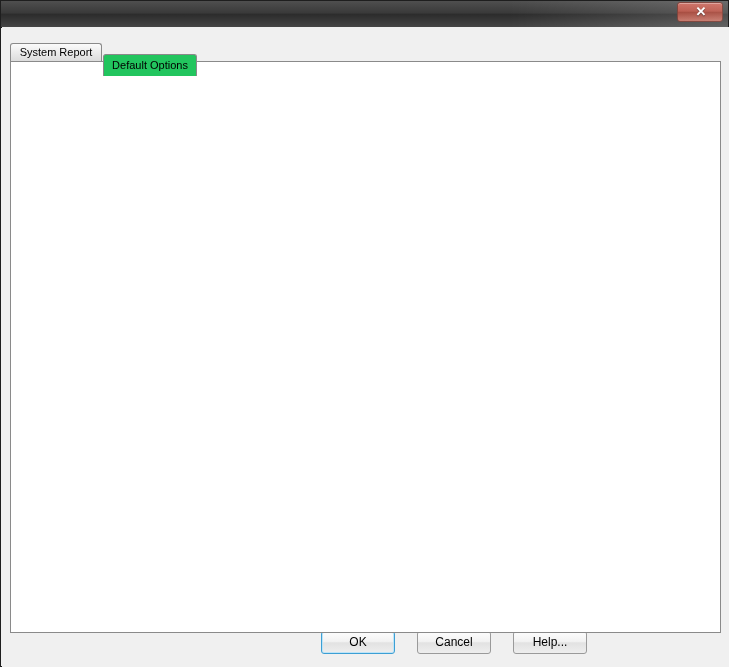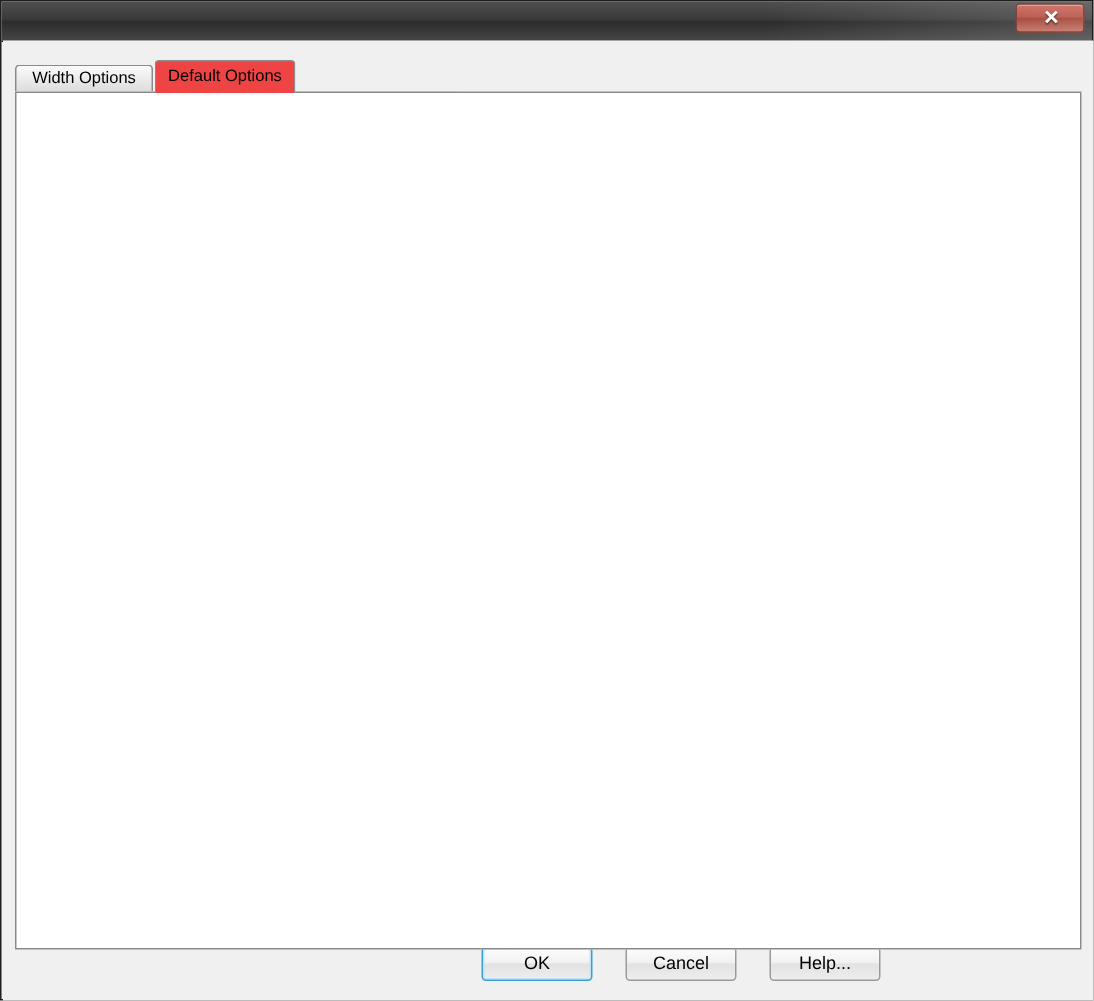--- a/index.html
+++ b/index.html
@@ -61,22 +61,22 @@
   }
   .tab{
     position:absolute;top:3px;height:18px;box-sizing:border-box;
     border:1px solid #8a8a8a;border-bottom:none;
     border-radius:3px 3px 0 0;
     background:linear-gradient(to bottom,#fbfbfb,#dcdcdc);
     font-size:11px;line-height:17px;text-align:center;
     color:#000;cursor:pointer;
   }
   .tab.active{
-    top:0;height:22px;line-height:20px;
-    background:#ef4444;
+    top:14px;height:22px;line-height:20px;
+    background:#22c55e;
     border-color:#8a8a8a;
     z-index:3;
   }
 
   
   #tabpage{
     position:absolute;left:8px;top:34px;width:711px;height:572px;
     box-sizing:border-box;
     border:1px solid #8a8a8a;
     background:#ffffff;
@@ -234,21 +234,21 @@
     <div id="close-btn">
       <div id="close-x">✕</div>
     </div>
   </div>
 
   <div id="client">
 
     <div id="tabpage"></div>
 
     <div id="tabstrip">
-      <div class="tab" id="tab0" style="left:0px;width:92px;">Width Options</div>
+      <div class="tab" id="tab0" style="left:0px;width:92px;">System Report</div>
       <div class="tab active" id="tab1" style="left:93px;width:94px;">Default Options</div>
     </div>
 
     <div id="tree-panel">
         <div class="tnode" style="left: 0px; top: 4px; width: 100%;">
           <div class="hline" style="left: 17px; top: 9px; width: 7px;"></div>
           <span class="tlabel" style="position: absolute; left: 24px; top: 0px;">Units</span>
         </div>
         <div class="tnode" style="left: 0px; top: 22.6px; width: 100%;">
           <div class="hline" style="left: 17px; top: 9px; width: 7px;"></div>

